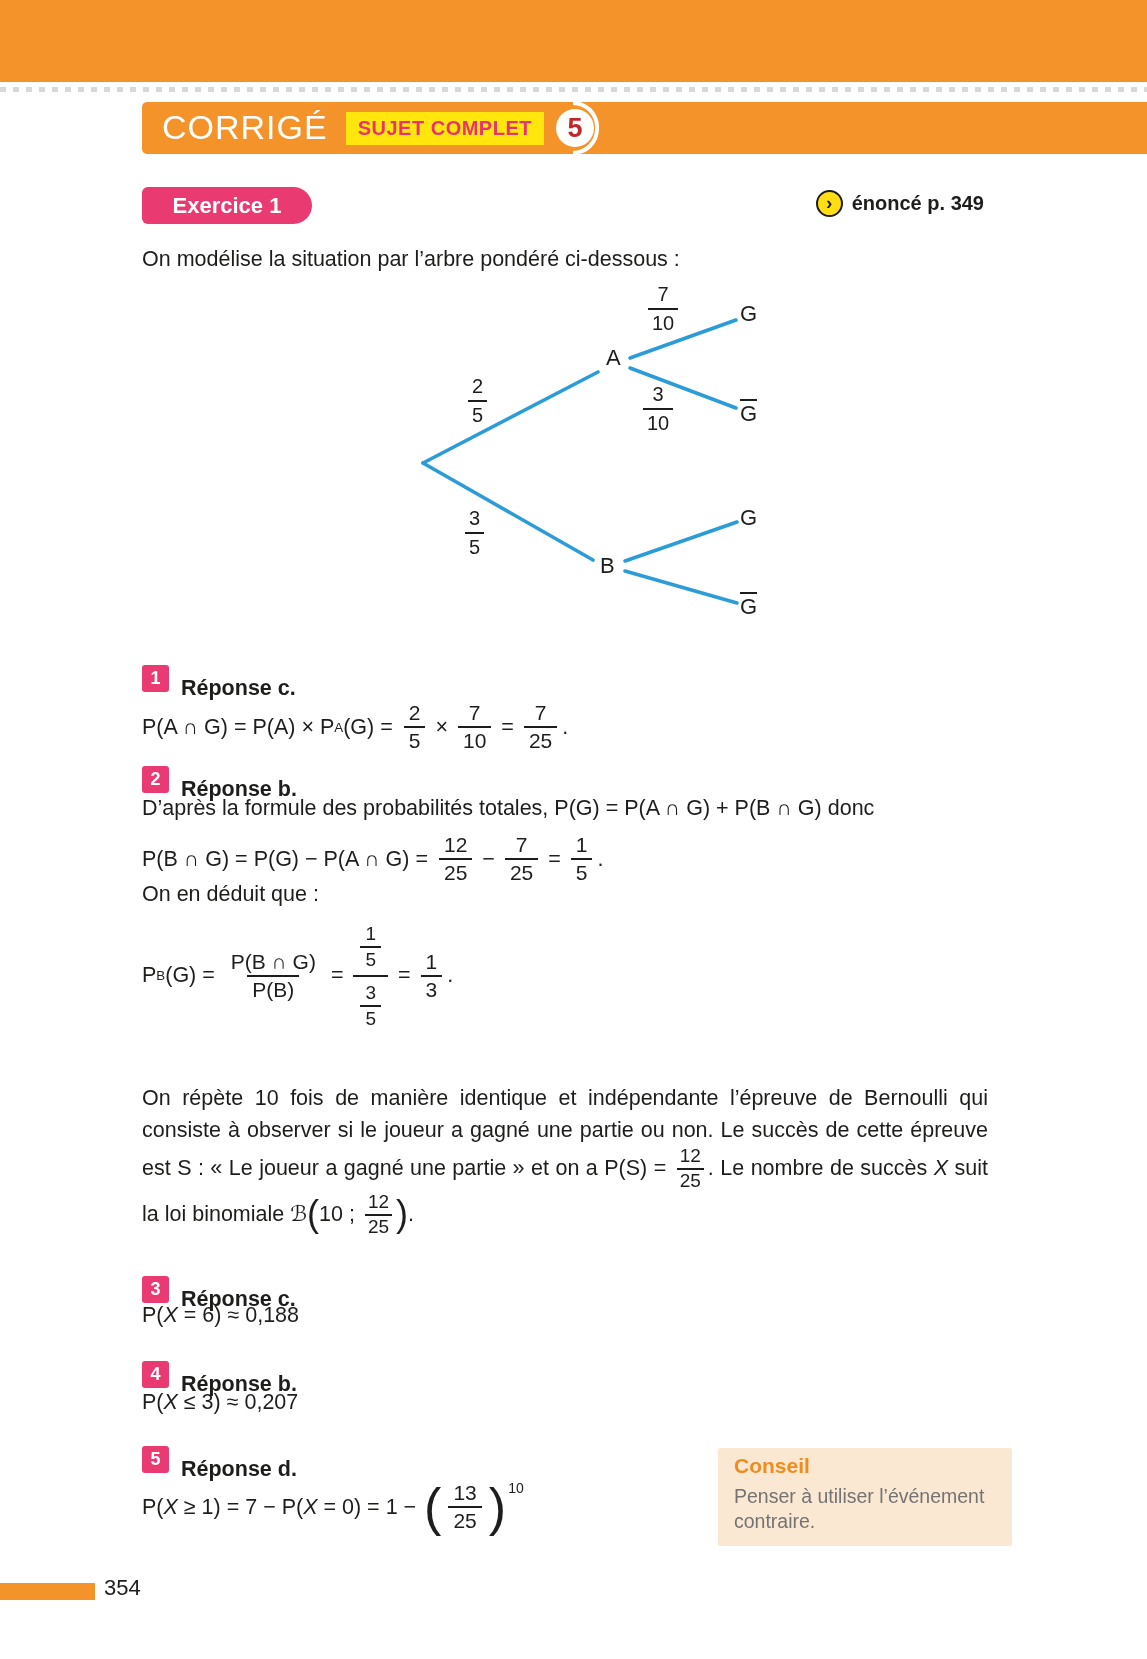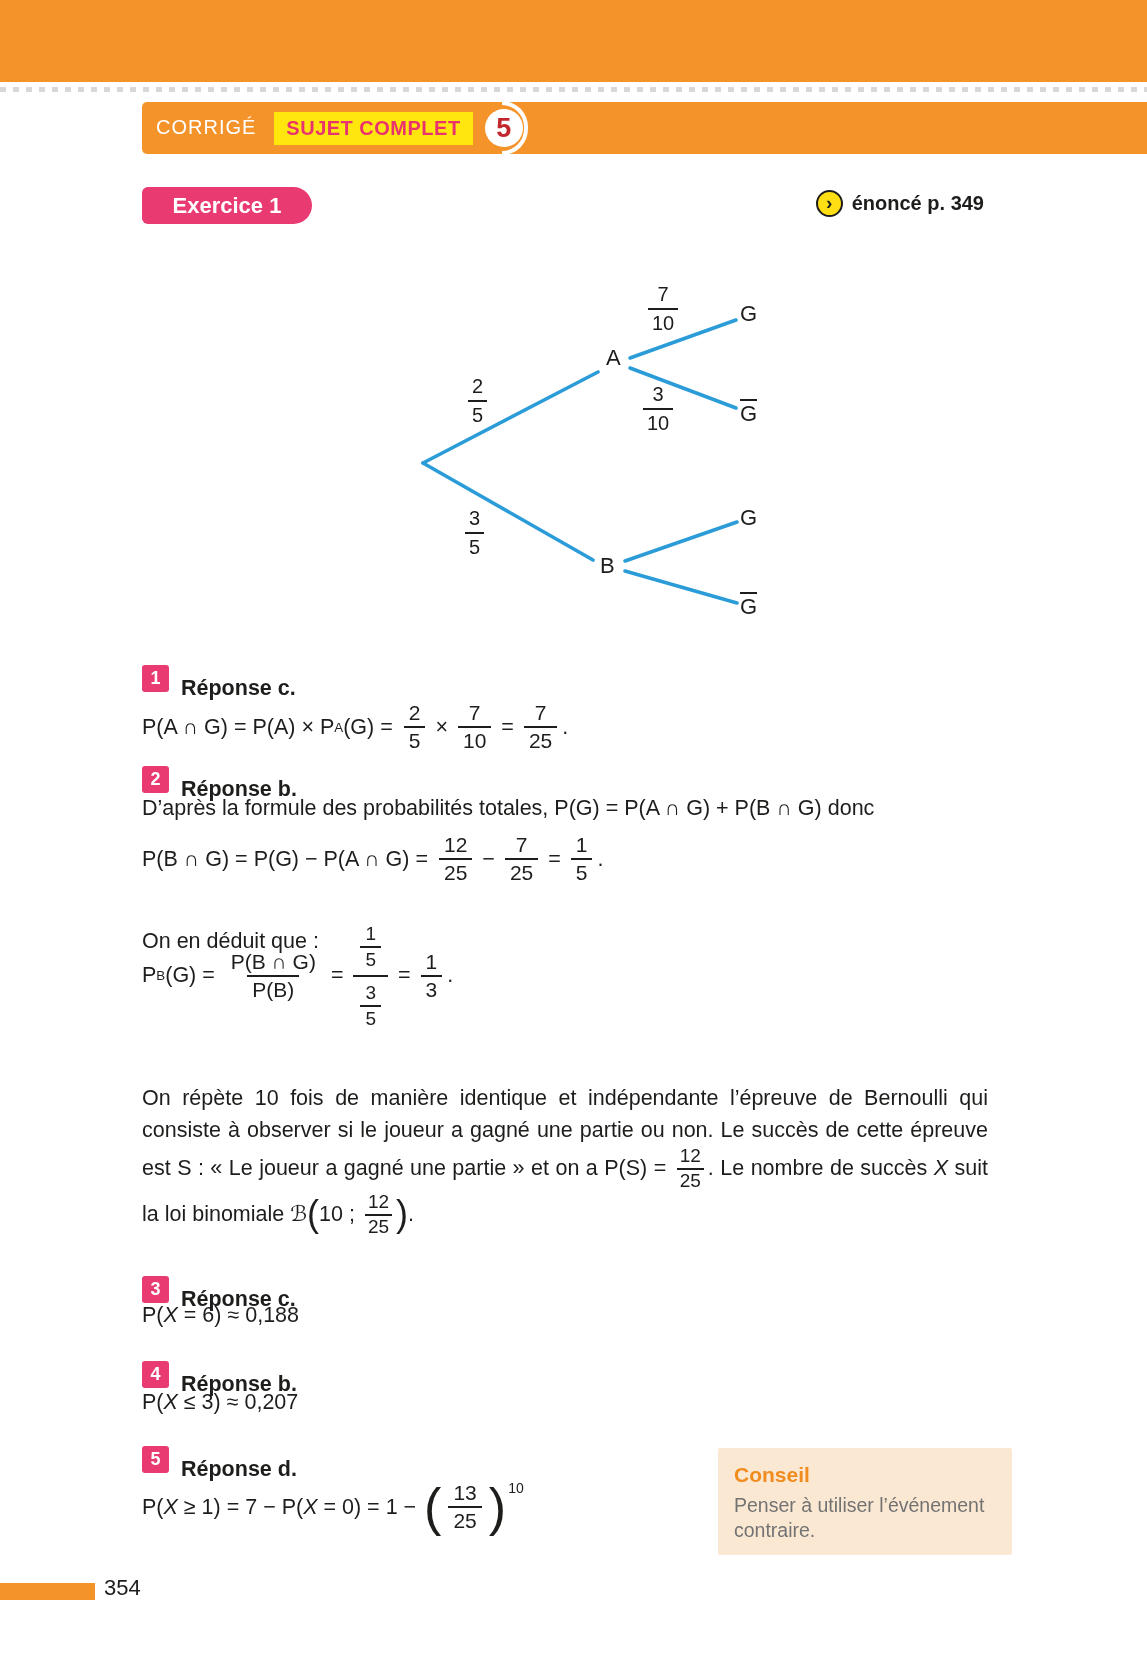--- a/index.html
+++ b/index.html
@@ -7,21 +7,21 @@
   .page { position:relative; width:1147px; height:1659px; background:#fff; overflow:hidden; }
 
   
   .topband { position:absolute; left:0; top:0; width:100%; height:82px; background:#F3932A; }
   .perf { position:absolute; left:0; top:87px; width:100%; height:5px;
           background:repeating-linear-gradient(90deg,#d8d8d8 0 6px,#ffffff 6px 13px); }
 
   
   .titlebar { position:absolute; left:142px; right:0; top:102px; height:52px; background:#F3932A;
               border-radius:5px 0 0 5px; display:flex; align-items:center; }
-  .titlebar .t { color:#fff; font-size:20px; letter-spacing:1px; padding:0 18px 2px 14px; }
+  .titlebar .t { color:#fff; font-size:34px; letter-spacing:1px; padding:0 18px 2px 20px; }
   .badge-yellow { background:#FFE70D; color:#E8336E; font-weight:bold; font-size:20px;
                   padding:5px 12px; letter-spacing:.5px; white-space:nowrap; }
   .num-circle { width:38px; height:38px; background:#fff; border-radius:50%; color:#C2272D;
                 font-weight:bold; font-size:27px; display:flex; align-items:center; justify-content:center;
                 margin-left:12px; z-index:2; }
   .arc { width:26px; height:54px; border:4px solid #fff; border-left:none;
          border-radius:0 28px 28px 0; margin-left:-21px; z-index:1; }
 
   
   .ex-badge { position:absolute; left:142px; top:187px; width:170px; height:37px; background:#E93A72;
@@ -73,21 +73,21 @@
   .para { position:absolute; left:142px; top:1060px; width:846px; font-size:21.5px;
           line-height:1.5; text-align:justify; }
   .frac.inline { display:inline-flex; vertical-align:middle; font-size:19px; line-height:1.1; margin:0 4px; }
   .frac.inline .num { padding:0 3px 1px; }
   .frac.inline .den { padding:1px 3px 0; }
   .bpi { font-size:36px; font-weight:200; vertical-align:middle; line-height:.8; display:inline-block; }
   .scriptb { font-family:"DejaVu Sans",sans-serif; font-style:italic; }
 
   
   .conseil { position:absolute; left:718px; top:1448px; width:294px; min-height:97px;
-             background:#FBE8D3; border-radius:2px; padding:15px 16px 12px; }
+             background:#FBE8D3; border-radius:2px; padding:6px 16px 12px; }
   .conseil .ct { color:#F08C1E; font-weight:bold; font-size:21px; margin-bottom:6px; }
   .conseil .cb { font-size:19.5px; line-height:1.28; color:#737373; }
 
   
   .footbar { position:absolute; left:0; top:1583px; width:95px; height:17px; background:#F3932A; }
   .pagenum { position:absolute; left:104px; top:1575px; font-weight:normal; font-size:22px; }
 </style>
 </head>
 <body>
 
@@ -103,20 +103,21 @@
     <span class="arc"></span>
   </div>
 
   <div class="ex-badge">Exercice 1</div>
 
   <div class="enonce">
     <span class="circ">›</span>
     <span>énoncé p. 349</span>
   </div>
 
+  <div class="intro">On modélise la situation par l’arbre pondéré ci-dessous :</div>
 
   <div class="tree">
     <svg width="400" height="345" viewBox="0 0 400 345">
       <g stroke="#2b9cd8" stroke-width="3.6" stroke-linecap="round">
         <line x1="43" y1="188" x2="218" y2="97"></line>
         <line x1="43" y1="188" x2="213" y2="285"></line>
         <line x1="250" y1="83" x2="356" y2="45"></line>
         <line x1="250" y1="93" x2="356" y2="133"></line>
         <line x1="245" y1="286" x2="357" y2="247"></line>
         <line x1="245" y1="296" x2="357" y2="328"></line>
@@ -170,21 +171,21 @@
   <div class="txtline" style="top:796px;">D’après la formule des probabilités totales, P(G) = P(A ∩ G) + P(B ∩ G) donc</div>
   <div class="mline" style="top:832px;">
     <span>P(B ∩ G) = P(G) − P(A ∩ G) = </span>
     <span class="frac"><span class="num">12</span><span class="den">25</span></span>
     <span class="op">−</span>
     <span class="frac"><span class="num">7</span><span class="den">25</span></span>
     <span class="op">=</span>
     <span class="frac"><span class="num">1</span><span class="den">5</span></span>
     <span>.</span>
   </div>
-  <div class="txtline" style="top:882px;margin-top:47px;">On en déduit que :</div>
+  <div class="txtline" style="top:882px;">On en déduit que :</div>
   <div class="mline" style="top:918px;">
     <span>P</span>
       <sub>B</sub>
       <span>(G) = </span>
     <span class="frac"><span class="num">P(B ∩ G)</span><span class="den">P(B)</span></span>
     <span class="op">=</span>
     <span class="frac outer">
       <span class="num"><span class="frac small"><span class="num">1</span><span class="den">5</span></span></span>
       <span class="den"><span class="frac small"><span class="num">3</span><span class="den">5</span></span></span>
     </span>

